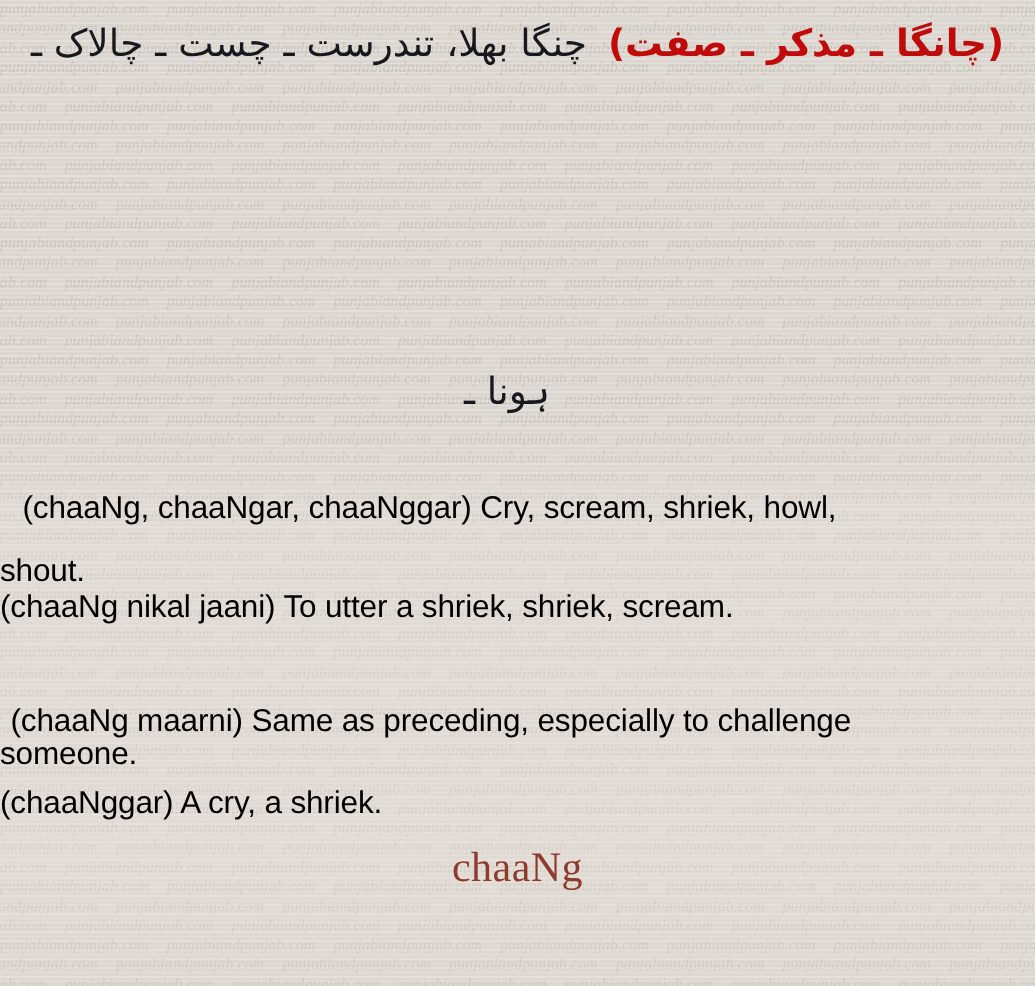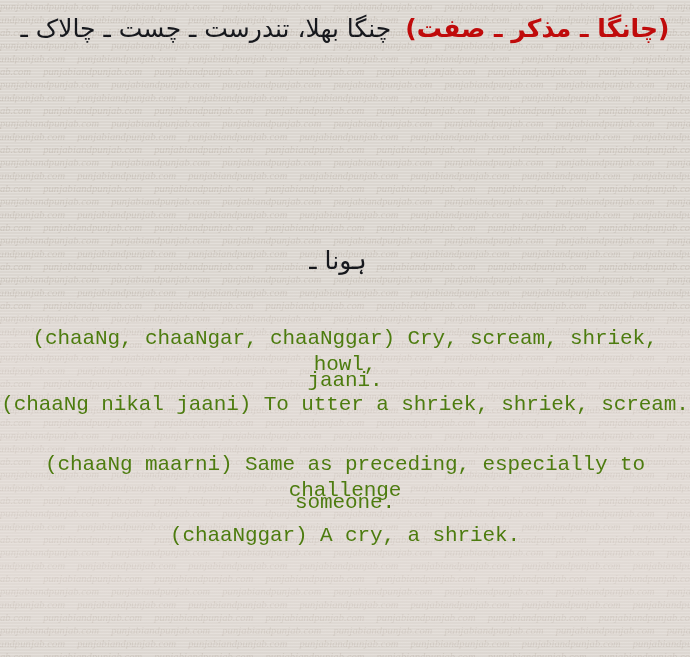--- a/index.html
+++ b/index.html
@@ -109,32 +109,31 @@
   }
 
   #urdu-line-1 { top: 14px; }
   #urdu-line-2 { top: 88px; }
   #urdu-line-3 { top: 168px; }
   #urdu-line-4 { top: 246px; text-align: center; }
 
   .eng-line {
     position: absolute;
     width: 690px;
-    text-align: center;
-    font-family: Liberation Mono, monospace;
+    font-family: Liberation Sans, sans-serif;
     font-size: 21px;
     line-height: 26px;
-    color: #4d7c0f;
+    color: #000000;
     letter-spacing: -0.1px;
   }
 
   #eng-line-1 { top: 326px; width: 660px; left: 15px; }
   #eng-line-2 { top: 368px; }
   #eng-line-3 { top: 392px; }
-  #eng-line-4 { top: 452px; width: 676px; left: 7px; }
+  #eng-line-4 { top: 468px; width: 676px; left: 7px; }
   #eng-line-5 { top: 490px; }
   #eng-line-6 { top: 523px; }
 
   #headword {
     position: absolute;
     top: 562px;
     width: 690px;
     text-align: center;
     font-family: "Liberation Serif", serif;
     font-size: 28px;
@@ -210,21 +209,22 @@
       <span class="hw">(چانگا ـ مذکر ـ صفت)</span><span class="gloss">چنگا بھلا، تندرست ـ چست ـ چالاک ـ</span>
     </div>
 
 
 
     <div class="urdu-line" id="urdu-line-4">
       <span class="gloss">ہونا ـ</span>
     </div>
 
     <div class="eng-line" id="eng-line-1">(chaaNg, chaaNgar, chaaNggar)   Cry, scream, shriek, howl,</div>
-    <div class="eng-line" id="eng-line-2">jaani.</div>
+    <div class="eng-line" id="eng-line-2">shout.</div>
     <div class="eng-line" id="eng-line-3">(chaaNg nikal jaani)  To utter a shriek, shriek, scream.</div>
     <div class="eng-line" id="eng-line-4">(chaaNg maarni)   Same as preceding, especially to challenge</div>
     <div class="eng-line" id="eng-line-6">(chaaNggar)  A cry, a shriek.</div>
     <div class="eng-line" id="eng-line-5">someone.</div>
 
+    <div id="headword">chaaNg</div>
 
   </div>
 </div>
 
 </body></html>

